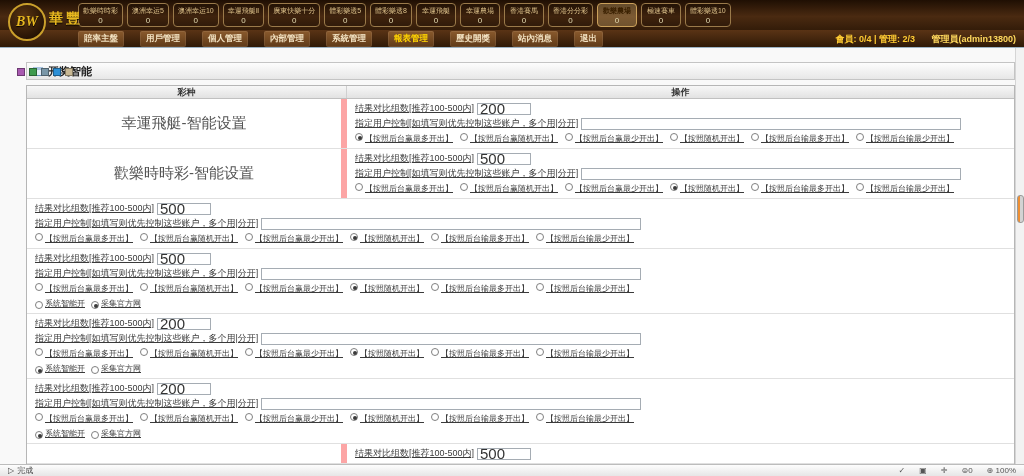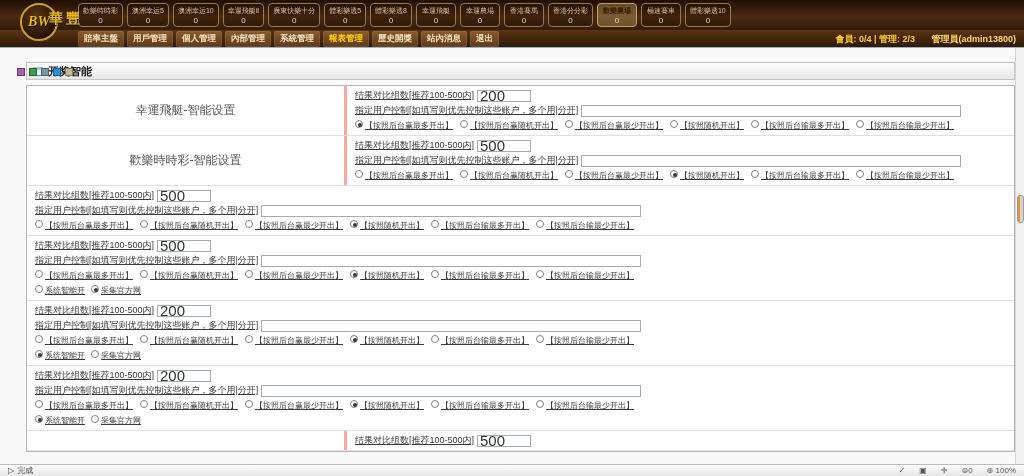--- a/index.html
+++ b/index.html
@@ -6,40 +6,40 @@
   html,body { width:1024px; height:476px; overflow:hidden; background:#f7f7f7;
     font-family:"Liberation Sans","DejaVu Sans",sans-serif; }
   body { position:relative; }
 
   
   .topbar { position:absolute; top:0; left:0; width:1024px; height:30px;
     background:linear-gradient(180deg,#1f0f03 0%,#4a2a11 55%,#331c09 100%); }
   .navbar { position:absolute; top:30px; left:0; width:1024px; height:18px;
     background:linear-gradient(180deg,#5a3315,#2f1a07);
     border-bottom:1px solid #9db3c4; display:flex; align-items:center; }
-  .logo { position:absolute; left:20px; top:3px; width:38px; height:38px; z-index:5;
+  .logo { position:absolute; left:8px; top:3px; width:38px; height:38px; z-index:5;
     border:2px solid #caa02c; border-radius:50%;
     background:radial-gradient(circle at 40% 35%,#5a3512,#241204 75%);
     display:flex; align-items:center; justify-content:center;
     color:#e8b820; font:italic bold 14px "Liberation Serif","DejaVu Serif",serif;
     text-shadow:0 1px 1px #000; }
   .brand { position:absolute; left:49px; top:10px; color:#e8b820; font-size:14px;
     font-weight:bold; letter-spacing:3px; text-shadow:0 1px 1px #000; z-index:5; }
   .stats { position:absolute; left:78px; top:3px; display:flex; gap:4px; }
   .stat-box { min-width:40px; height:24px; border:1px solid #9a7a4a; border-radius:4px;
     background:rgba(0,0,0,0.15); padding:2px 4px 1px; text-align:center; cursor:pointer; }
   .stat-box .sl { font-size:7px; line-height:9px; color:#dcc089; white-space:nowrap; }
   .stat-box .sv { font-size:8px; line-height:11px; color:#e4dcb4; }
   .stat-box.active { background:rgba(255,215,140,0.28); border-color:#caa05a; }
   .stat-box.active .sl { color:#3a2000; font-weight:bold; }
 
   .palette { position:absolute; left:17px; top:38px; display:flex; gap:4px; z-index:6; }
   .swatch { width:8px; height:8px; border:1px solid rgba(0,0,0,.35); }
 
-  .nav-items { display:flex; gap:3px; margin-left:78px; }
+  .nav-items { display:flex; gap:16px; margin-left:78px; }
   .nav-btn { background:linear-gradient(180deg,#8a5a2d,#5f3a18); border-radius:2px;
     color:#f2e2c2; font-size:8.5px; font-weight:bold; padding:2px 6px;
     white-space:nowrap; cursor:pointer; box-shadow:inset 0 0 0 1px rgba(255,255,255,.08); }
   .nav-btn.active { color:#ffd400; }
   .session { position:absolute; right:8px; top:33px; font-size:9px; font-weight:bold;
     color:#ffcc33; white-space:nowrap; }
   .session .adm { margin-left:14px; color:#ffd95e; }
 
   
   .page { position:absolute; top:48px; left:0; width:1024px; bottom:12px;
@@ -50,33 +50,33 @@
   .pt-icon { width:10px; height:9px; border:1px solid #6a93c0; background:#e8f0fa;
     border-top:3px solid #a9c4e0; margin-right:5px; }
   .pt-text { font-size:11px; font-weight:bold; color:#222; }
 
   .table { width:989px; border:1px solid #b6b6b6; background:#fff; }
   .thead { display:flex; height:13px; background:linear-gradient(180deg,#f7f7f7,#e2e2e2);
     border-bottom:1px solid #c0c0c0; font-size:9px; font-weight:bold; color:#333; }
   .th1 { width:320px; text-align:center; line-height:13px; border-right:1px solid #d0d0d0; }
   .th2 { flex:1; text-align:center; line-height:13px; }
   .trow { display:flex; border-bottom:1px solid #e0e0e0; }
-  .tcell-label { width:320px; border-right:3px solid #fca5a5; display:flex;
-    align-items:center; justify-content:center; font-size:12px; color:#555; }
+  .tcell-label { width:320px; border-right:6px solid #fca5a5; display:flex;
+    align-items:center; justify-content:center; font-size:15px; color:#555; }
   .tcell-ops { flex:1; padding:2px 0 2px 8px; }
   .opline { height:15px; display:flex; align-items:center; white-space:nowrap;
     font-size:9px; color:#3a3a3a;text-decoration:underline; }
   .opline.radios { font-size:8px; }
   .lbl { margin-right:3px; }
   input.compare-input { width:54px; height:12px; border:1px solid #a5acb3;
     font-size:15px; padding:0 2px; color:#333; }
   input.user-input { width:380px; height:12px; border:1px solid #a5acb3;
     font-size:9px; padding:0 2px; color:#333; }
   .ropt { display:inline-flex; align-items:flex-start; margin-right:7px; cursor:pointer; }
-  .mopt { display:inline-flex; align-items:flex-start; margin-right:6px; cursor:pointer; }
+  .mopt { display:inline-flex; align-items:flex-end; margin-right:6px; cursor:pointer; }
   .rdo { width:8px; height:8px; min-width:8px; border:1px solid #808080; border-radius:50%;
     background:#fff; display:inline-block; margin-right:2px; position:relative; }
   .rdo.on::after { content:""; position:absolute; left:2px; top:2px; width:4px; height:4px;
     border-radius:50%; background:#3a3a3a; }
 
   
   .scrollbar { position:absolute; top:48px; bottom:12px; right:0; width:9px;
     background:#f2f2f2; border-left:1px solid #d5d5d5; }
   .sb-thumb { position:absolute; top:147px; left:1px; width:7px; height:28px;
     border:1px solid #9a9a9a; border-radius:3px;
@@ -181,20 +181,24 @@
   <span class="adm">管理員(admin13800)</span>
 </div>
 
 <div class="page">
   <div class="panel-title">
     <span class="pt-icon"></span>
     <span class="pt-text">开奖智能</span>
   </div>
 
   <div class="table">
+    <div class="thead">
+      <div class="th1">彩种</div>
+      <div class="th2">操作</div>
+    </div>
     <div id="tbody">
         <div class="trow">
           <div class="tcell-label">幸運飛艇-智能设置</div>
           <div class="tcell-ops">
             <div class="opline">
               <span class="lbl">结果对比组数[推荐100-500内]</span>
               <input class="compare-input" type="text" value="200" style="">
             </div>
             <div class="opline">
               <span class="lbl">指定用户控制[如填写则优先控制这些账户，多个用|分开]</span>

